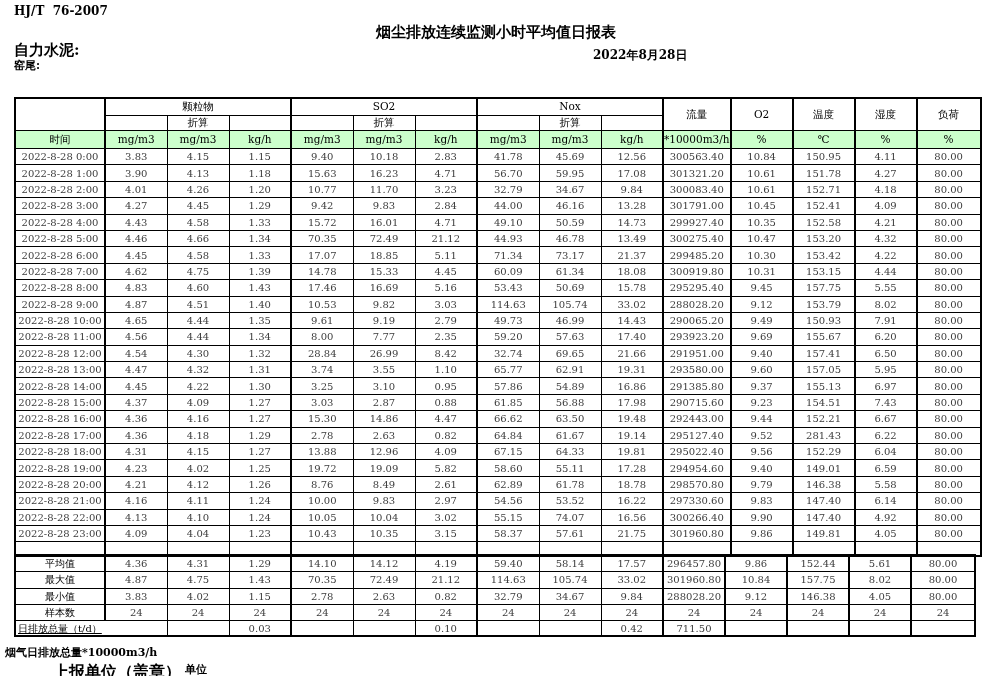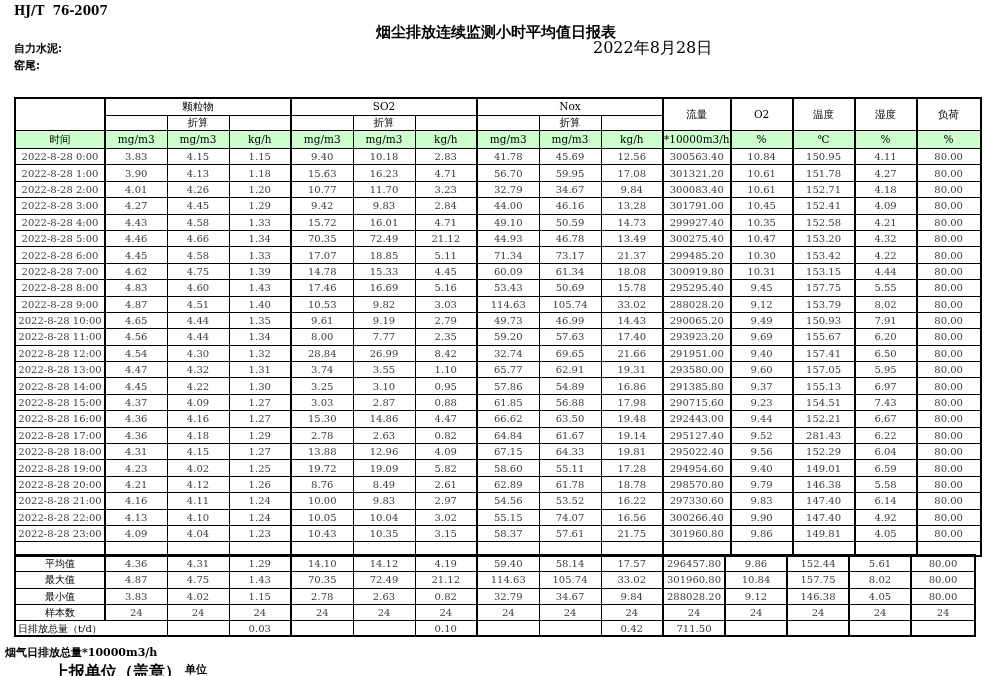--- a/index.html
+++ b/index.html
@@ -4,23 +4,23 @@
 <style>
   :root { --green:#ccffcc; --ink:#000; --num:#3c3c3c; }
   html,body { margin:0; padding:0; }
   body {
     width:992px; height:676px; background:#ffffff; position:relative; overflow:hidden;
     font-family:"DejaVu Serif","Liberation Serif",serif; color:#000;
   }
   .abs { position:absolute; }
   #std   { left:14px; top:4px;  font-weight:bold; font-size:12px; white-space:pre; }
   #title { left:0; top:23px; width:992px; text-align:center; font-weight:bold; font-size:15px; }
-  #company { left:14px; top:41px; font-weight:bold; font-size:11px; }
+  #company { left:14px; top:41px; font-weight:bold; font-size:15px; }
   #kiln    { left:14px; top:58px; font-weight:bold; font-size:11px; }
-  #date    { left:593px; top:38px; font-size:16px; }
+  #date    { left:593px; top:47px; font-size:12px;font-weight:bold; }
   #maintbl { left:14px; top:88px;margin-top:9px; }
   #sumtbl  { left:14px; top:554px; }
   #flownote   { left:5px; top:645px; font-weight:bold; font-size:11px;text-align:right; }
   #reportunit { left:5px; top:662px; font-weight:bold; font-size:16px;margin-left:48px; }
   #unitlabel  { left:185px; top:662px; font-weight:bold; font-size:11px; }
 
   table { border-collapse:collapse; table-layout:fixed; border:2px solid var(--ink); }
   td {
     border:1px solid var(--ink); padding:0; text-align:center; vertical-align:middle;
     font-size:10px; line-height:1.1; color:var(--num);
@@ -29,21 +29,21 @@
   thead td { color:#000; font-size:10.5px; }
   tr.grp-row td { height:16px; }
   tr.conv-row td { height:14px; }
   tr.unit-row td { height:17px; background:var(--green); }
   tr.data-row td { height:15.4px; }
   tr.spacer-row td { height:13px; }
   tr.sum-row td { height:15.3px; }
   tr.total-row td { height:14px; }
   td.gs { border-left-width:2px; }
   td.lbl { color:#000; }
-  td.left { text-align:left; padding-left:2px; }
+  td.left { text-align:left; padding-left:2px;text-decoration:underline; }
 </style>
 </head>
 <body>
 
 <div id="std" class="abs">HJ/T  76-2007</div>
 <div id="title" class="abs">烟尘排放连续监测小时平均值日报表</div>
 <div id="company" class="abs">自力水泥:</div>
 <div id="kiln" class="abs">窑尾:</div>
 <div id="date" class="abs">2022年8月28日</div>
 

